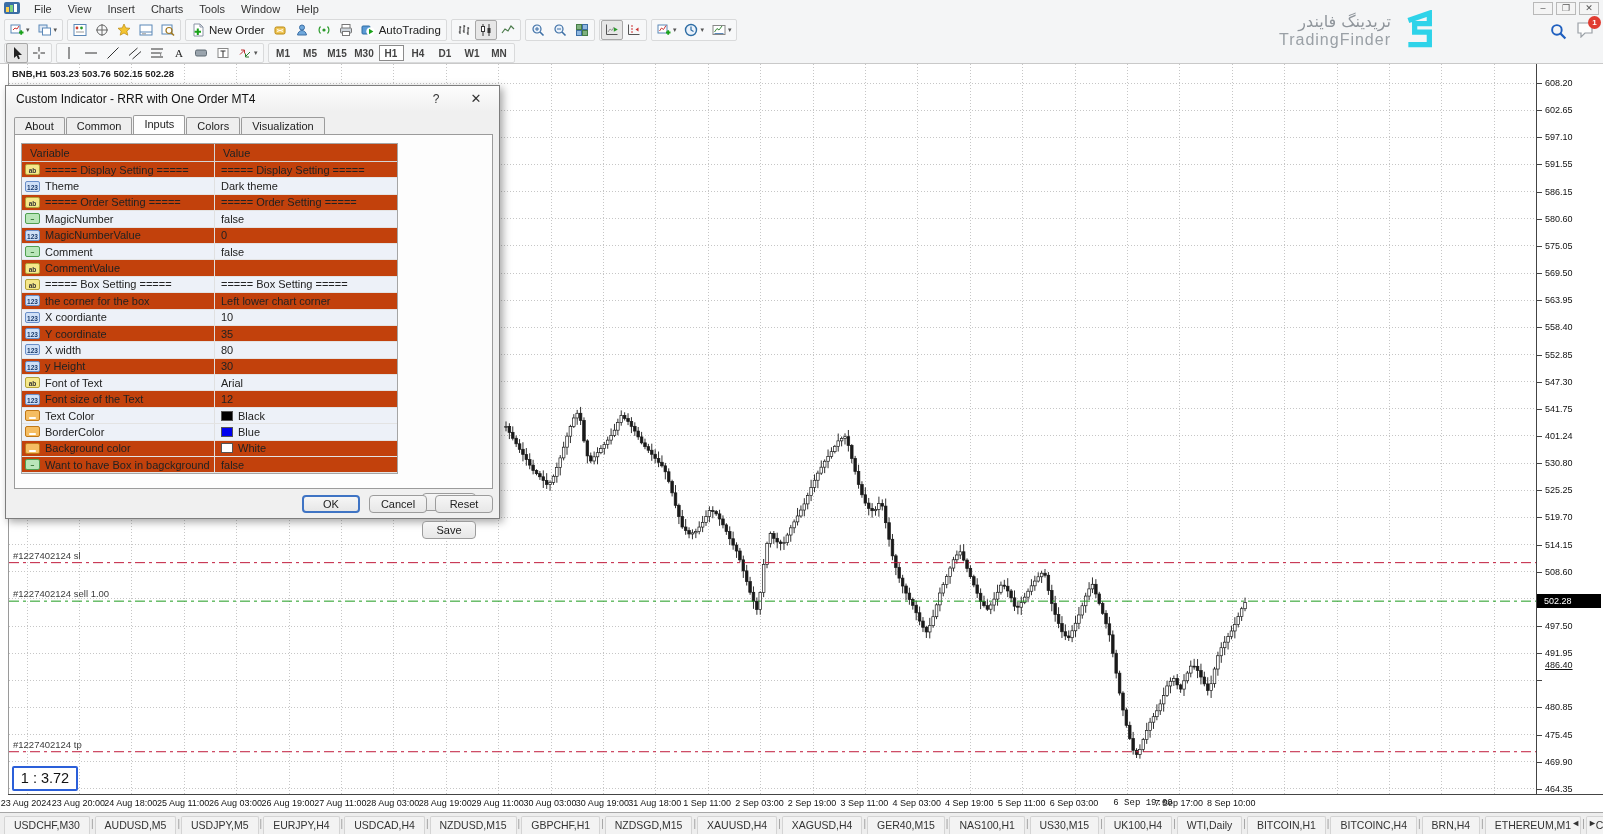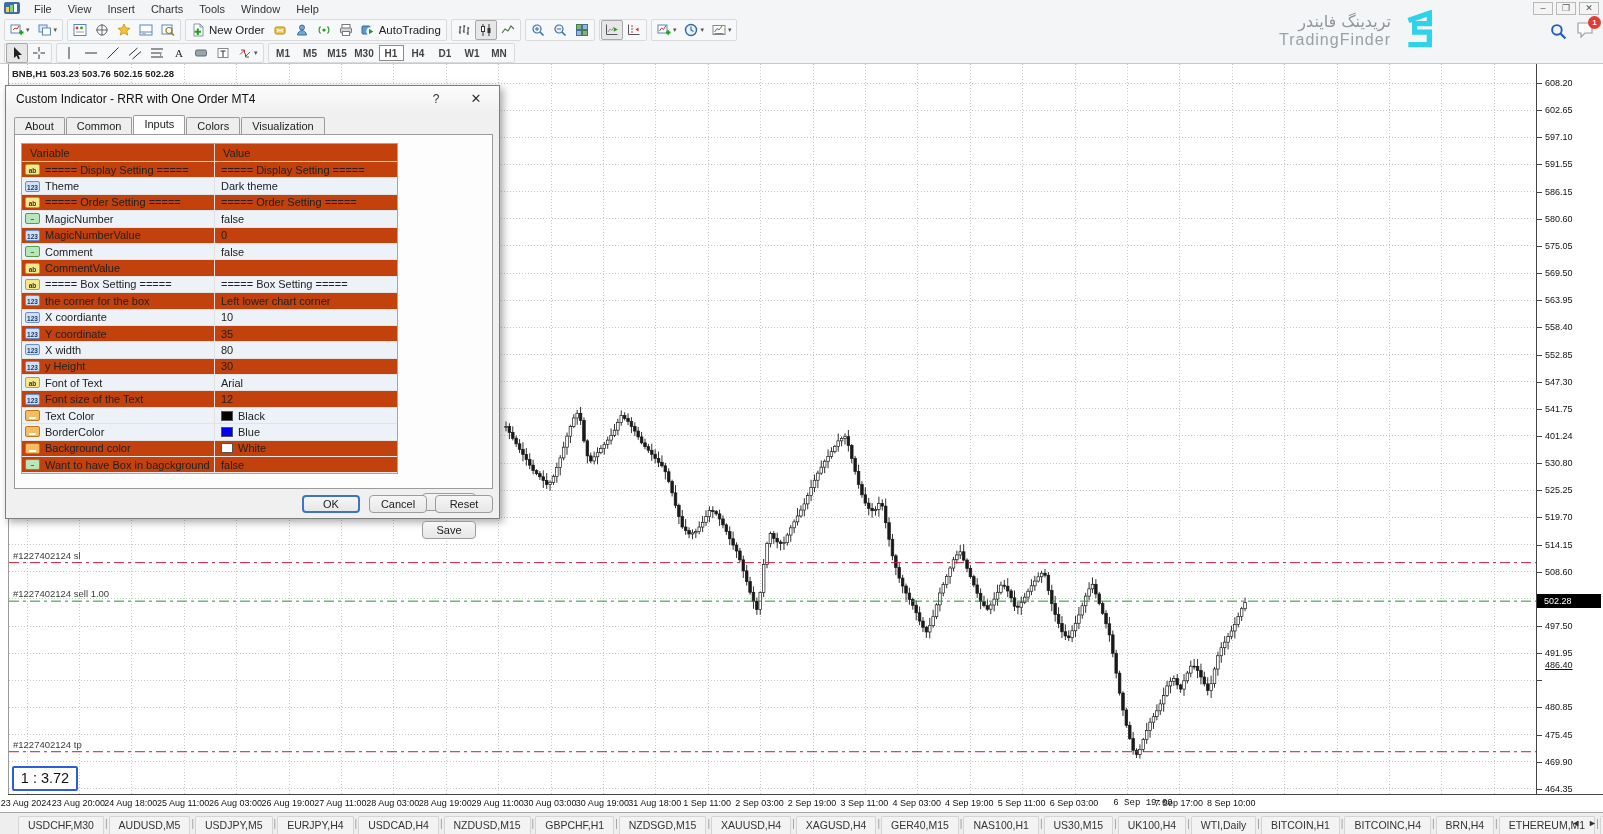--- a/index.html
+++ b/index.html
@@ -68,21 +68,21 @@
   .pic.bool { background:#b9e6b9; border:1px solid #4f9f4f; color:#1e5e1e; }
   .pic.clr { background:#f5bd62; border:1px solid #c07818; color:#fff; }
   .swatch { width:12px; height:10px; border:1px solid #555; margin-right:5px; flex:none;}
   .dbtn { position:absolute; width:58px; height:18px; background:linear-gradient(#f6f6f6,#e7e7e7); border:1px solid #9c9c9c; border-radius:4px; font-size:11px; text-align:center; line-height:16px; color:#222; }
   #btn-load { left:407px; top:358px; width:54px; }
   #btn-save { left:407px; top:386px; width:54px; }
   #btn-ok { left:296px; top:409px; border:2px solid #3f74c4; line-height:14px;}
   #btn-cancel { left:363px; top:409px; }
   #btn-reset { left:429px; top:409px; }
   
-  #tabbar { position:absolute; left:0; top:812px; width:1603px; height:22px; background:#eeeeee; border-top:1px solid #a7a7a7; display:flex; align-items:center; padding-left:18px; z-index:2;}
+  #tabbar { position:absolute; left:0; top:812px; width:1603px; height:22px; background:#eeeeee; border-top:1px solid #a7a7a7; display:flex; align-items:center; padding-left:4px; z-index:2;}
   .stab { padding:1px 9px; font-size:10.5px; color:#333; background:#f3f3f3; border:1px solid #d4d4d4; border-bottom:none; margin-top:2px; height:18px; line-height:15px; border-radius:2px 2px 0 0;}
   .stab-sep { color:#999; margin:0 1px; font-size:10px; }
   #tab-arrows { position:absolute; right:6px; top:5px; display:flex; gap:8px; font-size:9px; color:#333; }
   svg.icon { display:block; }
 </style>
 </head>
 <body>
 
 <div id="stripes"></div>
 

